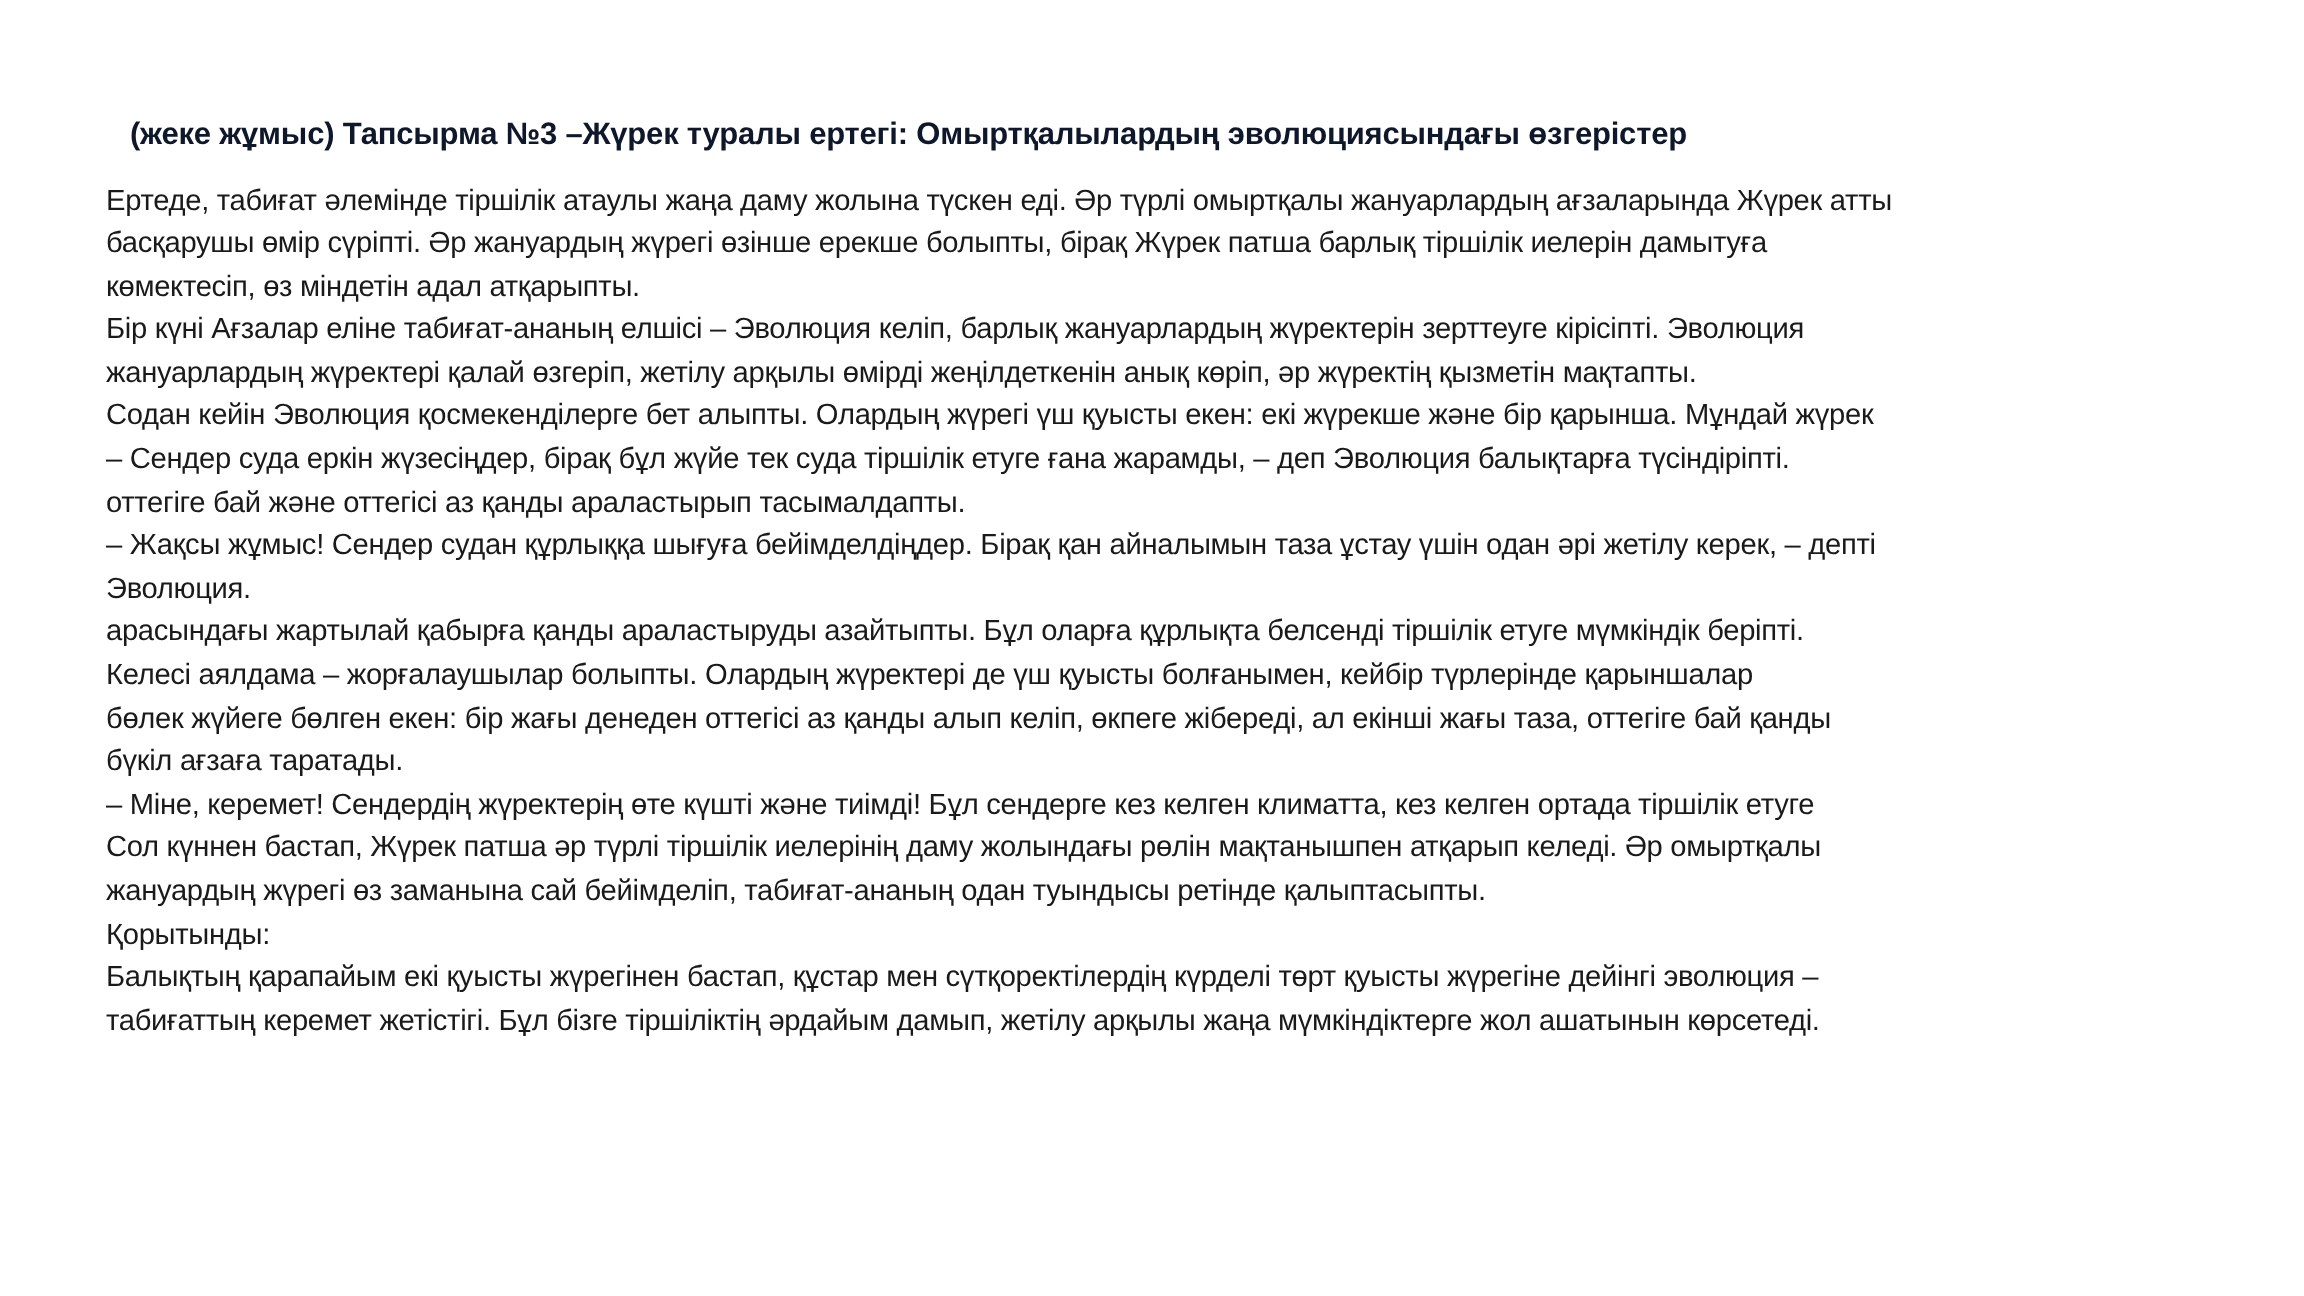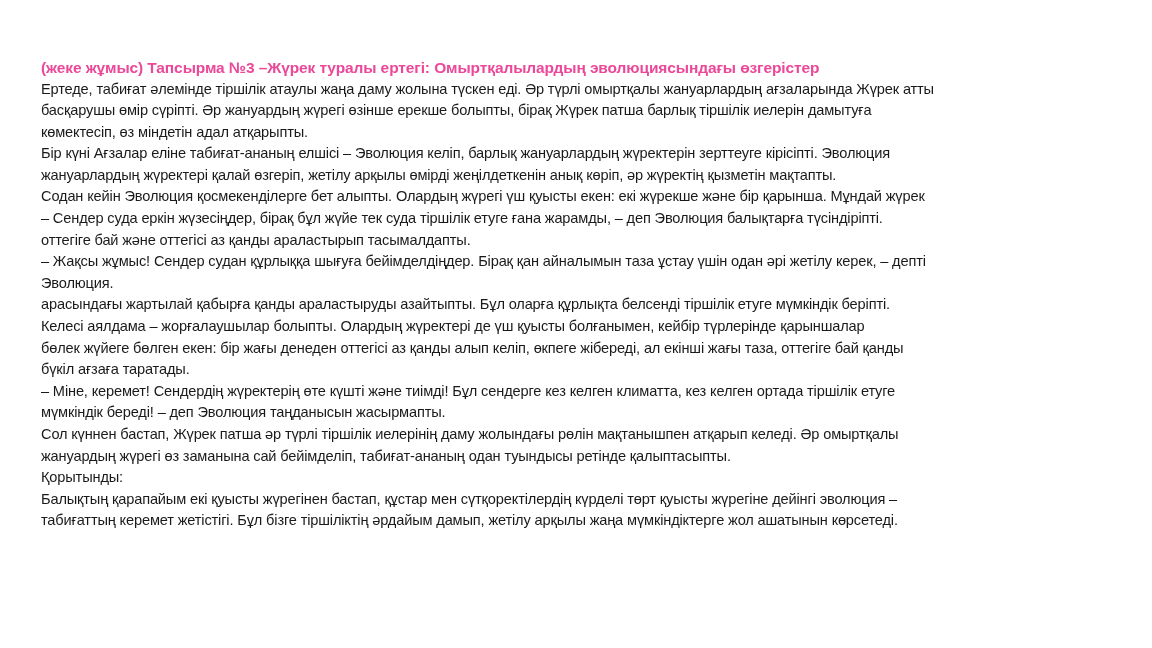--- a/index.html
+++ b/index.html
@@ -26,49 +26,48 @@
       font-size: 15.5px;
       line-height: 21.5px;
       white-space: nowrap;
       margin: 0;
       letter-spacing: -0.1px;
     }
     .body-text {
       color: #1a1a1a;
       font-size: 14.6px;
       line-height: 21.6px;
-      margin: 0;
+      margin: 12px;
       letter-spacing: -0.15px;
     }
     .line {
       display: block;
       white-space: nowrap;
     }
   </style>
 </head>
 <body>
 
 <div class="slide">
-  <h1 class="title" style="color: #ec4899;">(жеке жұмыс) Тапсырма №3 –Жүрек туралы ертегі: Омыртқалылардың эволюциясындағы өзгерістер</h1>
+  <h1 class="title" style="color: #0f172a; margin-left: 24px;">(жеке жұмыс) Тапсырма №3 –Жүрек туралы ертегі: Омыртқалылардың эволюциясындағы өзгерістер</h1>
   <div class="body-text">
     <span class="line">Ертеде, табиғат әлемінде тіршілік атаулы жаңа даму жолына түскен еді. Әр түрлі омыртқалы жануарлардың ағзаларында Жүрек атты</span>
     <span class="line">басқарушы өмір сүріпті. Әр жануардың жүрегі өзінше ерекше болыпты, бірақ Жүрек патша барлық тіршілік иелерін дамытуға</span>
     <span class="line">көмектесіп, өз міндетін адал атқарыпты.</span>
     <span class="line">Бір күні Ағзалар еліне табиғат-ананың елшісі – Эволюция келіп, барлық жануарлардың жүректерін зерттеуге кірісіпті. Эволюция</span>
     <span class="line">жануарлардың жүректері қалай өзгеріп, жетілу арқылы өмірді жеңілдеткенін анық көріп, әр жүректің қызметін мақтапты.</span>
     <span class="line">Содан кейін Эволюция қосмекенділерге бет алыпты. Олардың жүрегі үш қуысты екен: екі жүрекше және бір қарынша. Мұндай жүрек</span>
     <span class="line">– Сендер суда еркін жүзесіңдер, бірақ бұл жүйе тек суда тіршілік етуге ғана жарамды, – деп Эволюция балықтарға түсіндіріпті.</span>
     <span class="line">оттегіге бай және оттегісі аз қанды араластырып тасымалдапты.</span>
     <span class="line">– Жақсы жұмыс! Сендер судан құрлыққа шығуға бейімделдіңдер. Бірақ қан айналымын таза ұстау үшін одан әрі жетілу керек, – депті</span>
     <span class="line">Эволюция.</span>
     <span class="line">арасындағы жартылай қабырға қанды араластыруды азайтыпты. Бұл оларға құрлықта белсенді тіршілік етуге мүмкіндік беріпті.</span>
     <span class="line">Келесі аялдама – жорғалаушылар болыпты. Олардың жүректері де үш қуысты болғанымен, кейбір түрлерінде қарыншалар</span>
     <span class="line">бөлек жүйеге бөлген екен: бір жағы денеден оттегісі аз қанды алып келіп, өкпеге жібереді, ал екінші жағы таза, оттегіге бай қанды</span>
     <span class="line">бүкіл ағзаға таратады.</span>
     <span class="line">– Міне, керемет! Сендердің жүректерің өте күшті және тиімді! Бұл сендерге кез келген климатта, кез келген ортада тіршілік етуге</span>
-    <span class="line">мүмкіндік береді! – деп Эволюция таңданысын жасырмапты.</span>
     <span class="line">Сол күннен бастап, Жүрек патша әр түрлі тіршілік иелерінің даму жолындағы рөлін мақтанышпен атқарып келеді. Әр омыртқалы</span>
     <span class="line">жануардың жүрегі өз заманына сай бейімделіп, табиғат-ананың одан туындысы ретінде қалыптасыпты.</span>
     <span class="line">Қорытынды:</span>
     <span class="line">Балықтың қарапайым екі қуысты жүрегінен бастап, құстар мен сүтқоректілердің күрделі төрт қуысты жүрегіне дейінгі эволюция –</span>
     <span class="line">табиғаттың керемет жетістігі. Бұл бізге тіршіліктің әрдайым дамып, жетілу арқылы жаңа мүмкіндіктерге жол ашатынын көрсетеді.</span>
   </div>
 </div>
 
 </body></html>

